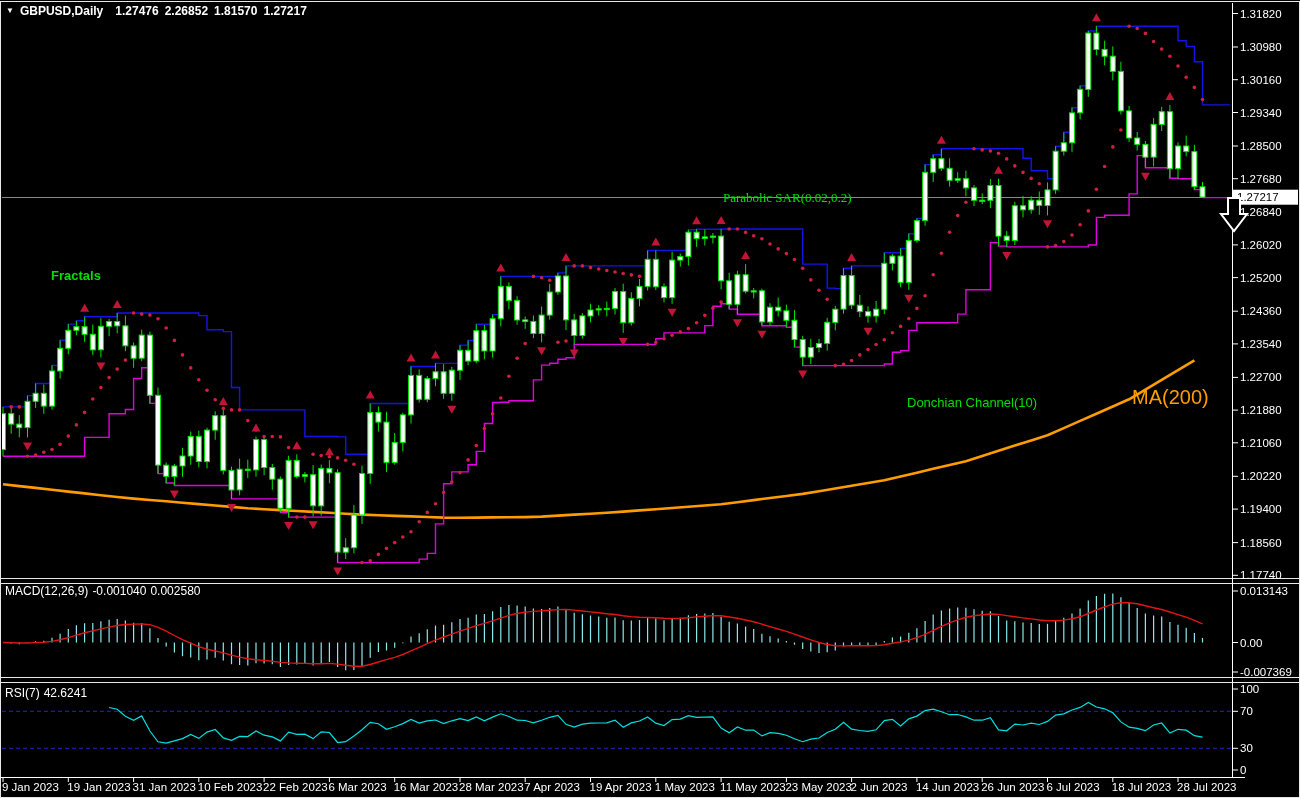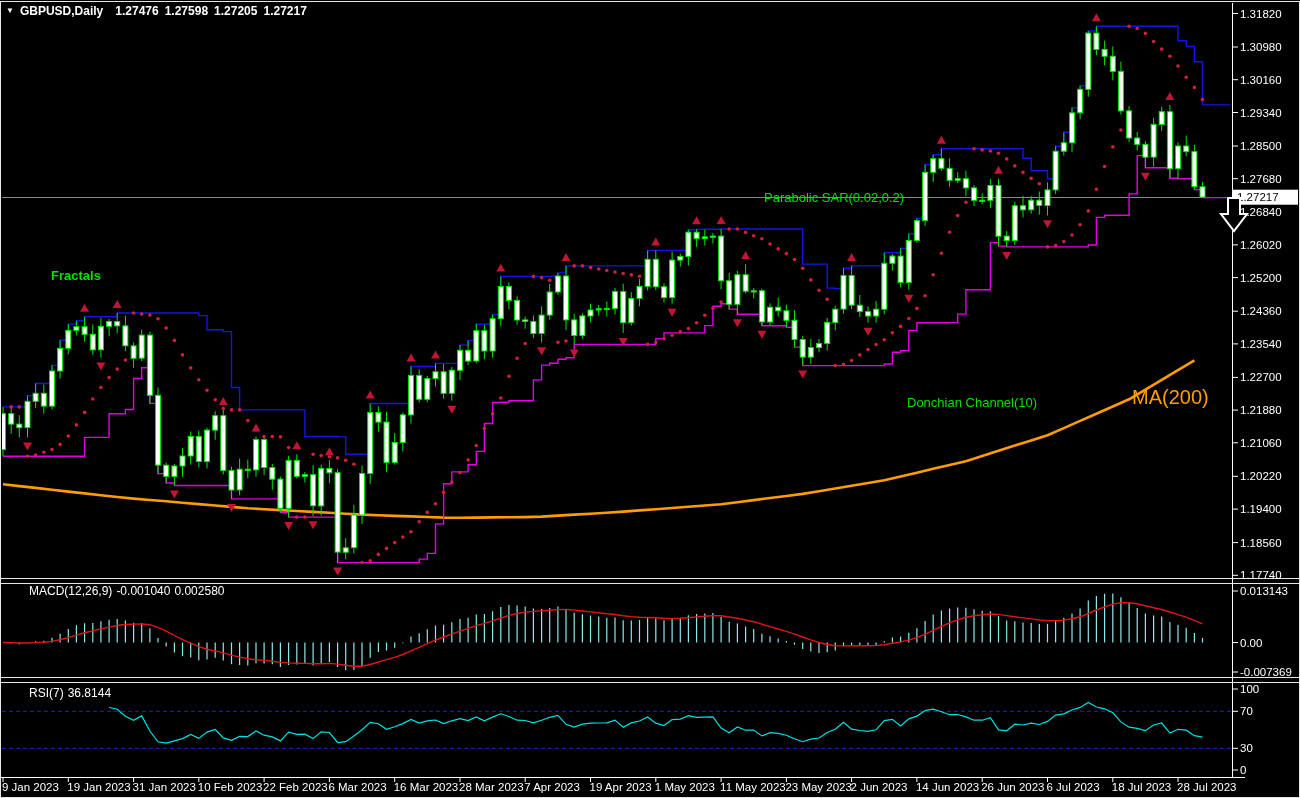--- a/index.html
+++ b/index.html
@@ -5,21 +5,21 @@
   html,body{margin:0;padding:0;background:#000;}
   #terminal{position:relative;width:1300px;height:798px;background:#000;overflow:hidden;
             font-family:"Liberation Sans",sans-serif;}
   svg{position:absolute;left:0;top:0;}
   .ov{position:absolute;white-space:nowrap;font-family:"Liberation Sans",sans-serif;}
   .hdr{left:6px;top:4px;color:#fff;font-size:12px;font-weight:bold;display:flex;align-items:center;gap:6px;}
   .hdr .tri{font-size:8px;line-height:1;}
   .hdr .vals span{margin-left:6px;margin-top:41px;}
   .lbl-green{color:#00e000;font-size:13px;}
   .lbl-ma{color:#ff9c00;font-size:20px;text-align:center;}
-  .lbl-ind{color:#fff;font-size:12px;margin-left:24px;}
+  .lbl-ind{color:#fff;font-size:12px;}
   .lbl-ind span{margin-right:4px;}
 </style>
 </head>
 <body>
 
 <div id="terminal">
   <svg id="chart" width="1300" height="798">
       <defs>
         <clipPath id="cm">
           <rect x="2" y="3" width="1230" height="575"></rect>
@@ -1071,23 +1071,23 @@
       <g>
         <rect x="1233" y="189.7" width="65" height="15" fill="#ffffff"></rect>
         <text x="1237" y="201.2" fill="#000" font-size="11.5" font-family="Liberation Sans, sans-serif">1.27217</text>
       </g>
       <path d="M1228 198 L1240 198 L1240 214 L1247 214 L1234 231 L1221 214 L1228 214 Z" fill="#000" stroke="#fff" stroke-width="2" stroke-linejoin="miter"></path>
     </svg>
 
   <div class="ov hdr">
     <span class="tri">▼</span>
     <span>GBPUSD,Daily</span>
-    <span class="vals"><span>1.27476</span><span>1.27598</span><span>1.27205</span><span>1.27217</span></span>
+    <span class="vals"><span>1.27476</span><span>2.26852</span><span>1.81570</span><span>1.27217</span></span>
   </div>
 
   <div class="ov lbl-green" style="left:51px;top:268px;font-weight:bold;">Fractals</div>
-  <div class="ov lbl-green" style="left:764px;top:190px;">Parabolic SAR(0.02,0.2)</div>
+  <div class="ov lbl-green" style="left:723px;top:190px;font-family:Liberation Serif, serif;">Parabolic SAR(0.02,0.2)</div>
   <div class="ov lbl-green" style="left:907px;top:351px;margin-top:44px;">Donchian Channel(10)</div>
   <div class="ov lbl-ma" style="left:1132px;top:386px;">MA(200)</div>
 
   <div class="ov lbl-ind" style="left:5px;top:584px;"><span>MACD(12,26,9)</span><span>-0.001040</span><span>0.002580</span></div>
-  <div class="ov lbl-ind" style="left:5px;top:686px;"><span>RSI(7)</span><span>36.8144</span></div>
+  <div class="ov lbl-ind" style="left:5px;top:686px;"><span>RSI(7)</span><span>42.6241</span></div>
 </div>
 
 </body></html>

